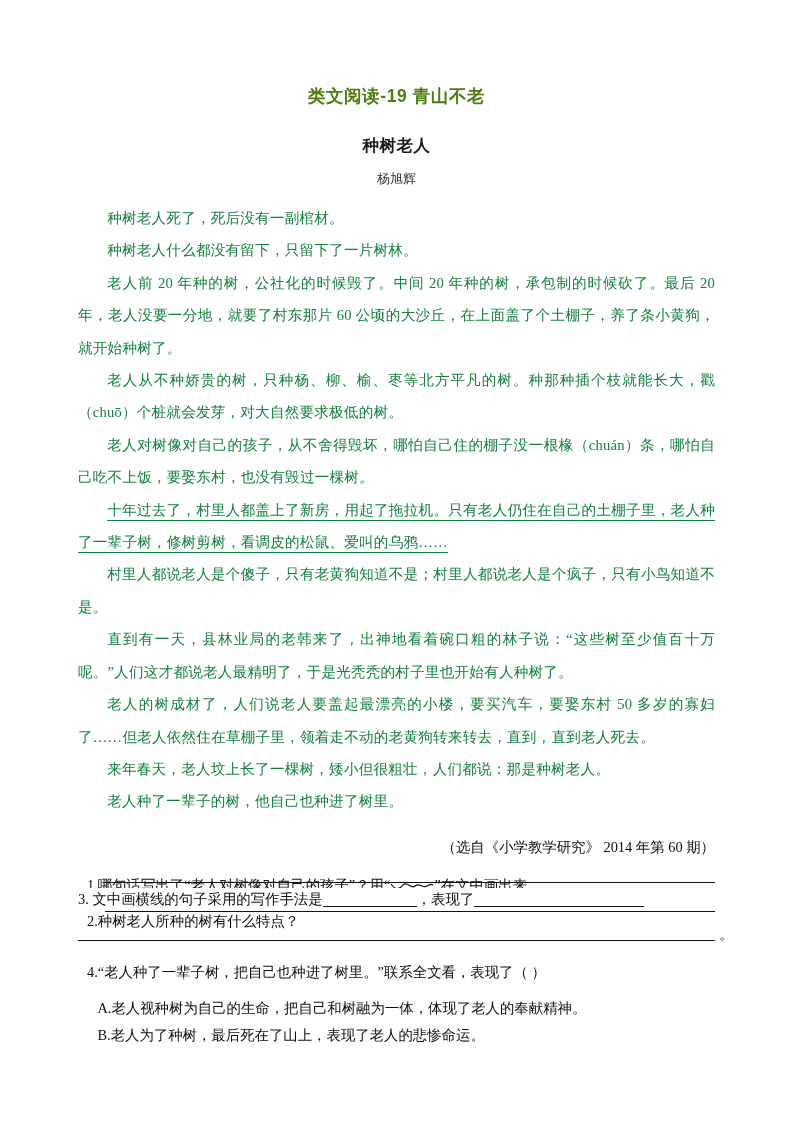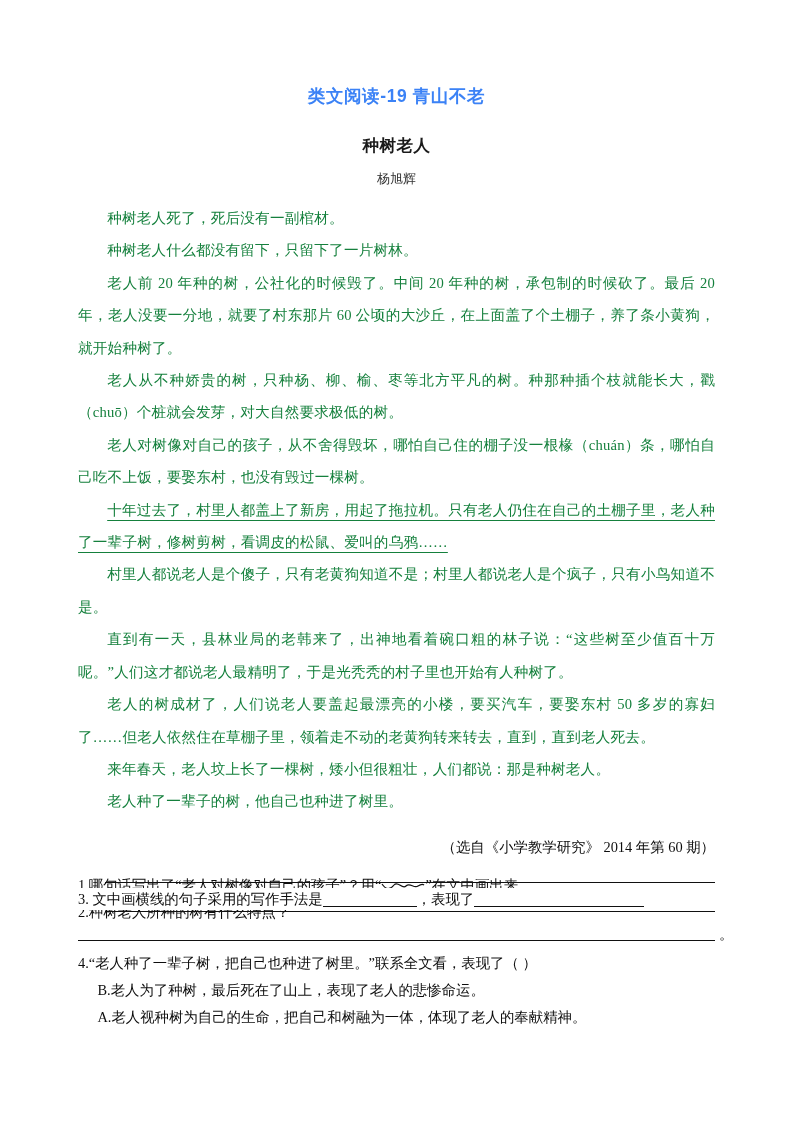--- a/index.html
+++ b/index.html
@@ -31,21 +31,21 @@
 
   
   .doc-title {
     text-align: center;
     font-size: 17.5px;
     font-weight: 700;
     letter-spacing: 0.6px;
     margin: 0;
     padding-top: 84px;
     font-family: "Liberation Sans", "DejaVu Sans", sans-serif;
-    color: #3b82f6;
+    color: #4d7c0f;
   }
   .article-title {
     text-align: center;
     font-size: 16.5px;
     font-weight: 700;
     letter-spacing: 0.5px;
     margin: 0;
     padding-top: 27px;
     font-family: Liberation Serif, serif;
     color: #1a1a1a;
@@ -88,21 +88,21 @@
     line-height: 30px;
     text-align: right;
     color: #0d0d0d;
   }
 
   
   .questions {
     margin-top: 10px;
   }
   p.question {
-    margin: 0;
+    margin: 9px;
     font-size: 14.4px;
     line-height: 27px;
     color: #0d0d0d;
     text-indent: 0;
   }
   p.option {
     margin: 0;
     font-size: 14.4px;
     line-height: 27px;
     color: #0d0d0d;
@@ -213,17 +213,17 @@
 
   <div class="rule rule-1"></div>
   <div class="rule rule-2"></div>
   <div class="rule rule-3"></div>
   <div class="period-mark">。</div>
 
   <div class="q3-line"><span>3. 文中画横线的句子采用的写作手法是</span><span class="blank-short"></span><span>，表现了</span><span class="blank-long"></span></div>
 
   <div class="q4-block">
     <p class="question">4.“老人种了一辈子树，把自己也种进了树里。”联系全文看，表现了（      ）</p>
+    <p class="option">A.老人视种树为自己的生命，把自己和树融为一体，体现了老人的奉献精神。</p>
     <p class="option">B.老人为了种树，最后死在了山上，表现了老人的悲惨命运。</p>
-    <p class="option">A.老人视种树为自己的生命，把自己和树融为一体，体现了老人的奉献精神。</p>
   </div>
 
 </div>
 
 </body></html>

